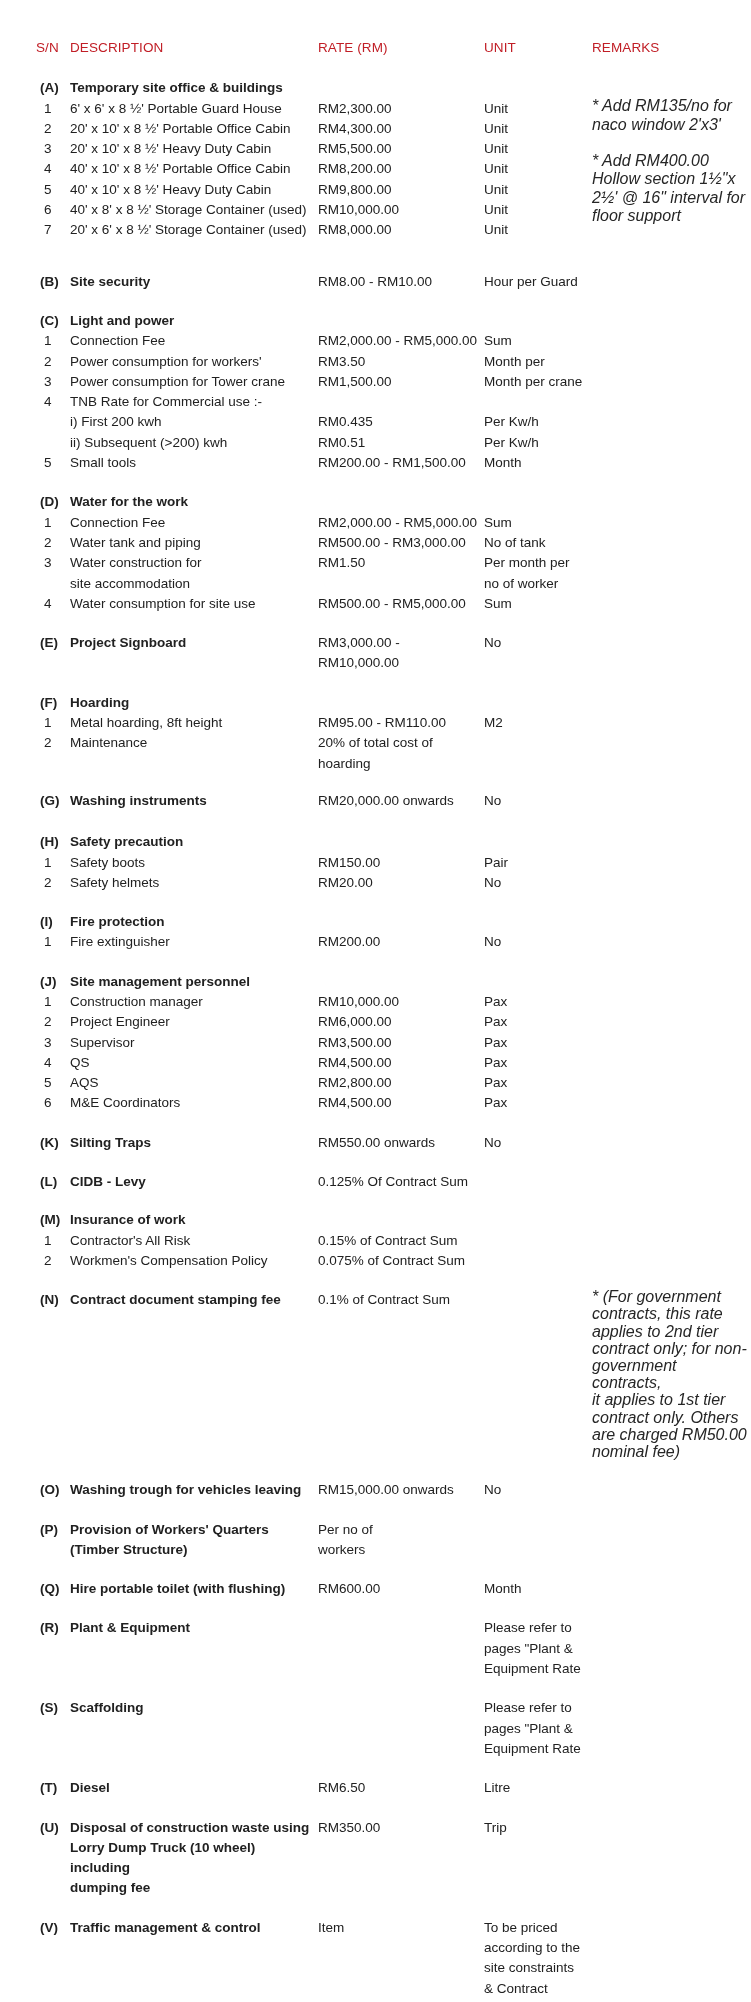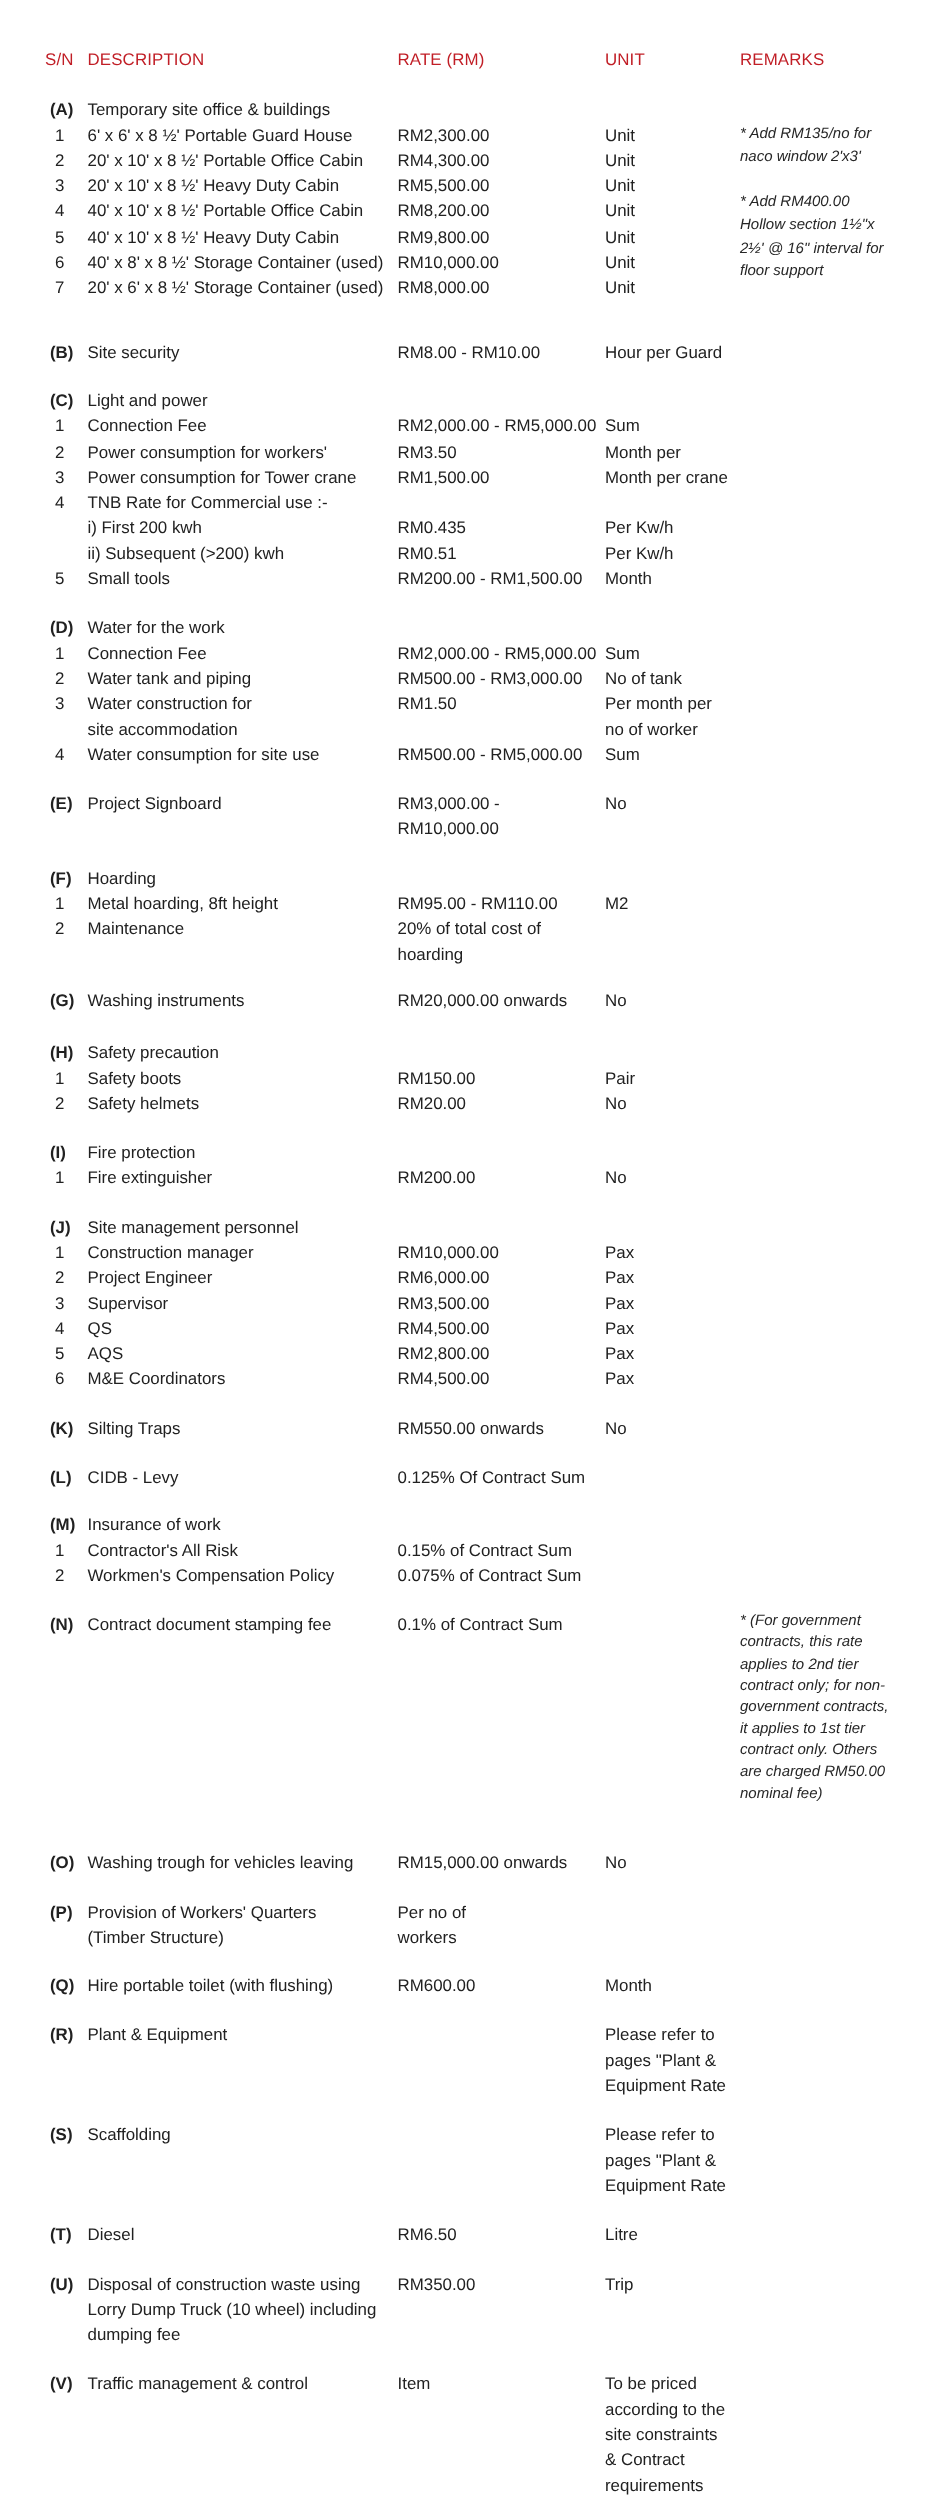--- a/index.html
+++ b/index.html
@@ -21,28 +21,28 @@
   #sections section:nth-child(1)  { margin-top: 20px; }
   #sections section:nth-child(2)  { margin-top: 31px; }
   #sections section:nth-child(7)  { margin-top: 17px; }
   #sections section:nth-child(8)  { margin-top: 21px; }
   #sections section:nth-child(13) { margin-top: 18px; }
   #sections section:nth-child(14) { min-height: 153px; }
   #sections section:nth-child(15) { margin-top: 37px; }
   .cell { white-space: pre-line; }
   .hdr .cell { color: #C11E26; font-weight: 400; letter-spacing: 0.1px; }
   .letter { font-weight: 700; padding-left: 4px; }
-  .title  { font-weight: 400; }
+  .title  { font-weight: 700; }
   .num    { padding-left: 8px; }
   .remark {
     position: absolute;
     left: 556px; top: 19px;
     width: 158px;
     font-style: italic;
-    font-size: 12px;
+    font-size: 16px;
     line-height: 18.3px;
     white-space: pre-line;
     color: #262626;
   }
   #sections section:nth-child(14) .remark { top: -2px; line-height: 17.2px; }
 </style>
 </head>
 <body>
 
 <div id="doc">

